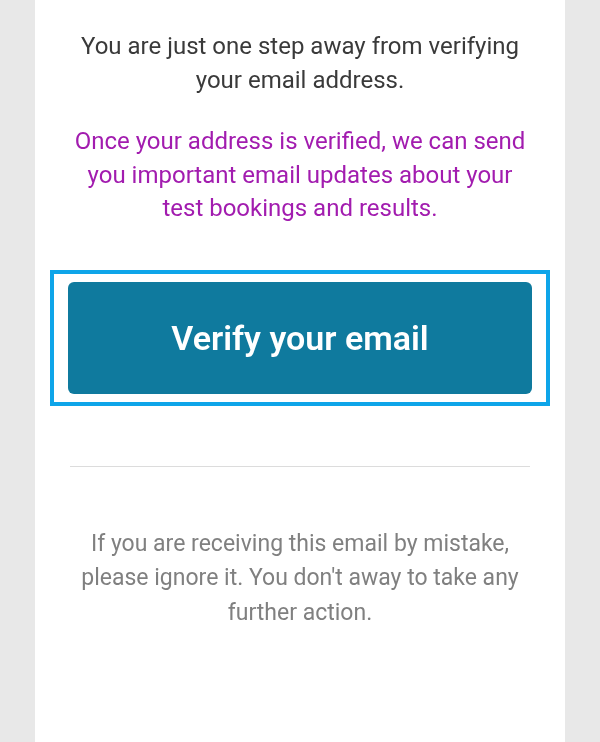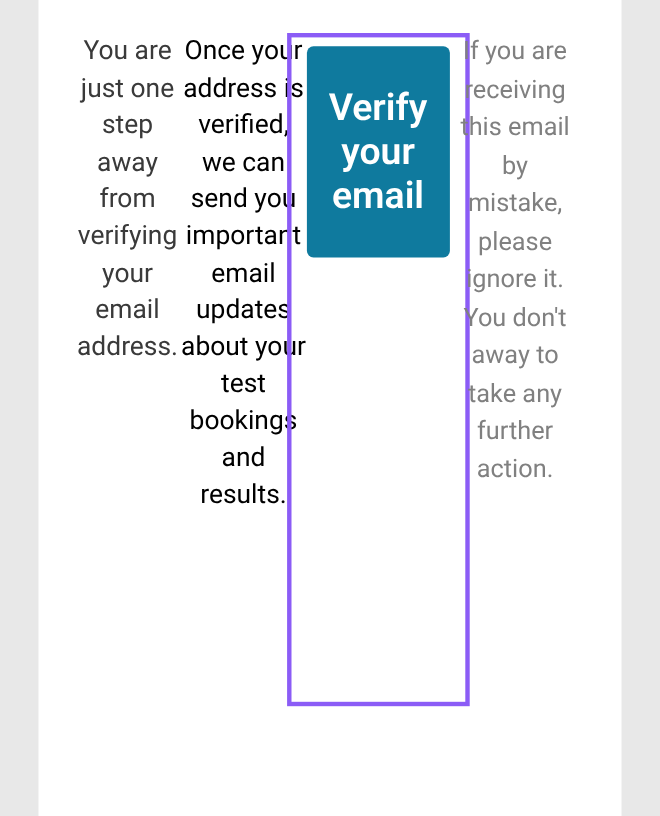--- a/index.html
+++ b/index.html
@@ -15,38 +15,38 @@
       display: flex;
       justify-content: center;
       align-items: flex-start;
     }
     .email-card {
       background: #ffffff;
       width: 530px;
       height: 742px;
       padding: 30px 35px 40px 35px;
       display: flex;
-      flex-direction: row;
+      flex-direction: column;
     }
     .intro-text {
       text-align: center;
       color: #3a3a3a;
       font-size: 24px;
       line-height: 1.4;
       margin-bottom: 28px;
     }
     .detail-text {
       text-align: center;
-      color: #000000;
+      color: #a21caf;
       font-size: 24px;
       line-height: 1.4;
-      margin-bottom: 68px;
+      margin-bottom: 44px;
     }
     .button-highlight {
-      border: 4px solid #8b5cf6;
+      border: 4px solid #0ea5e9;
       padding: 8px 14px;
       margin: 0 -20px 60px -20px;
     }
     .verify-button {
       display: block;
       width: 100%;
       background: #0f7a9e;
       color: #ffffff;
       border: none;
       border-radius: 6px;

